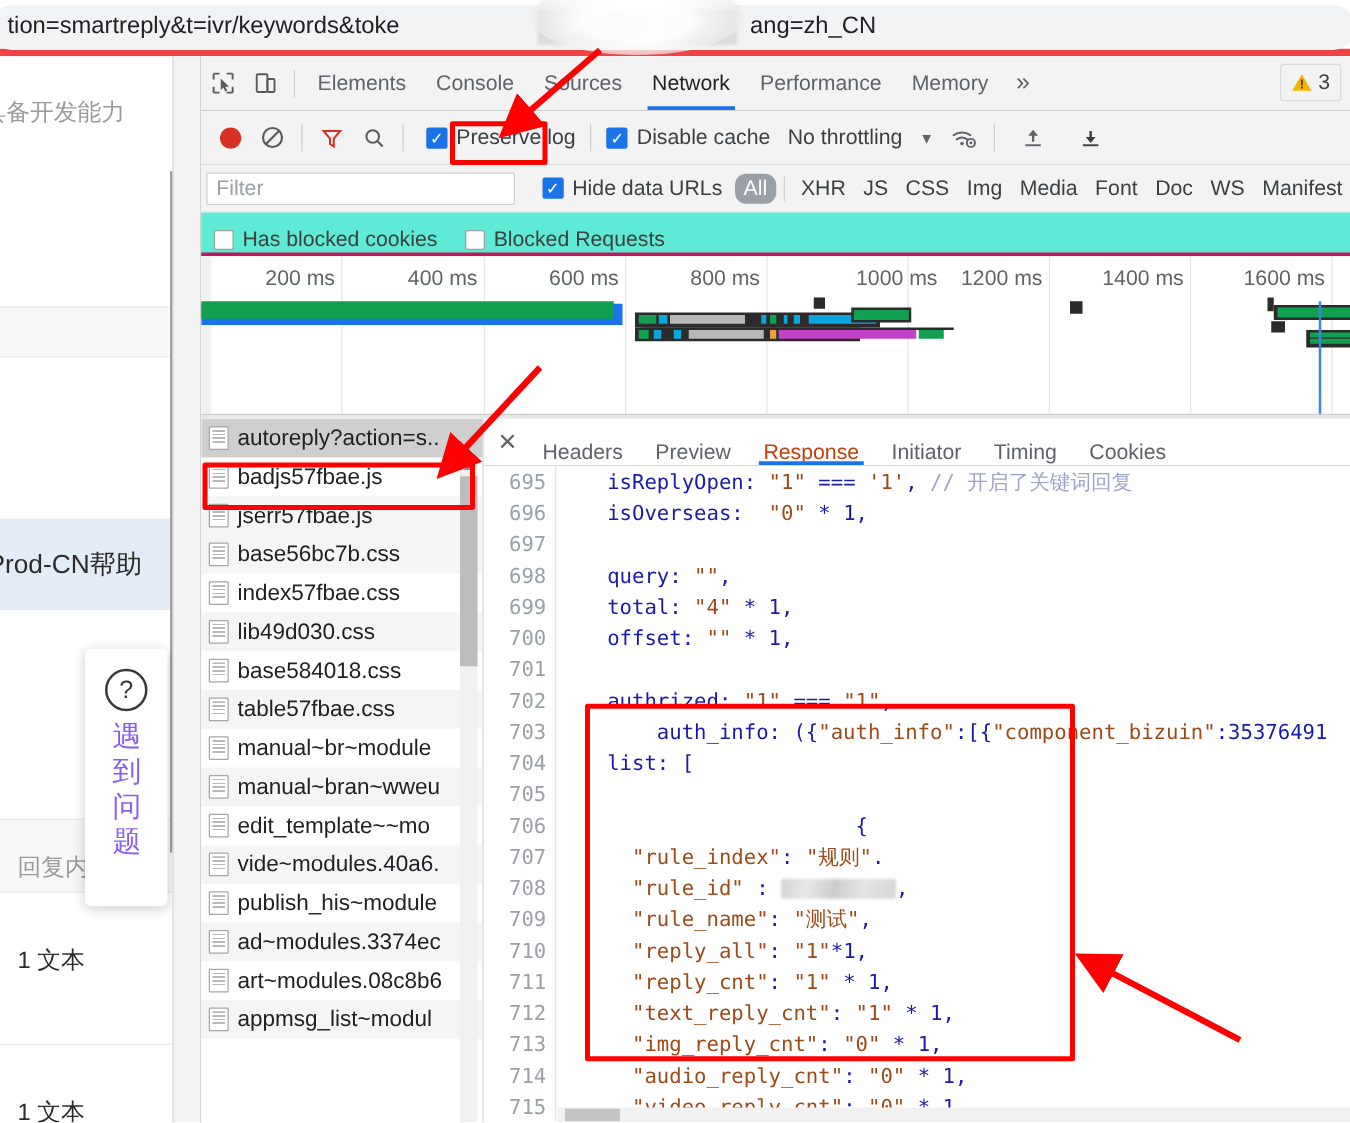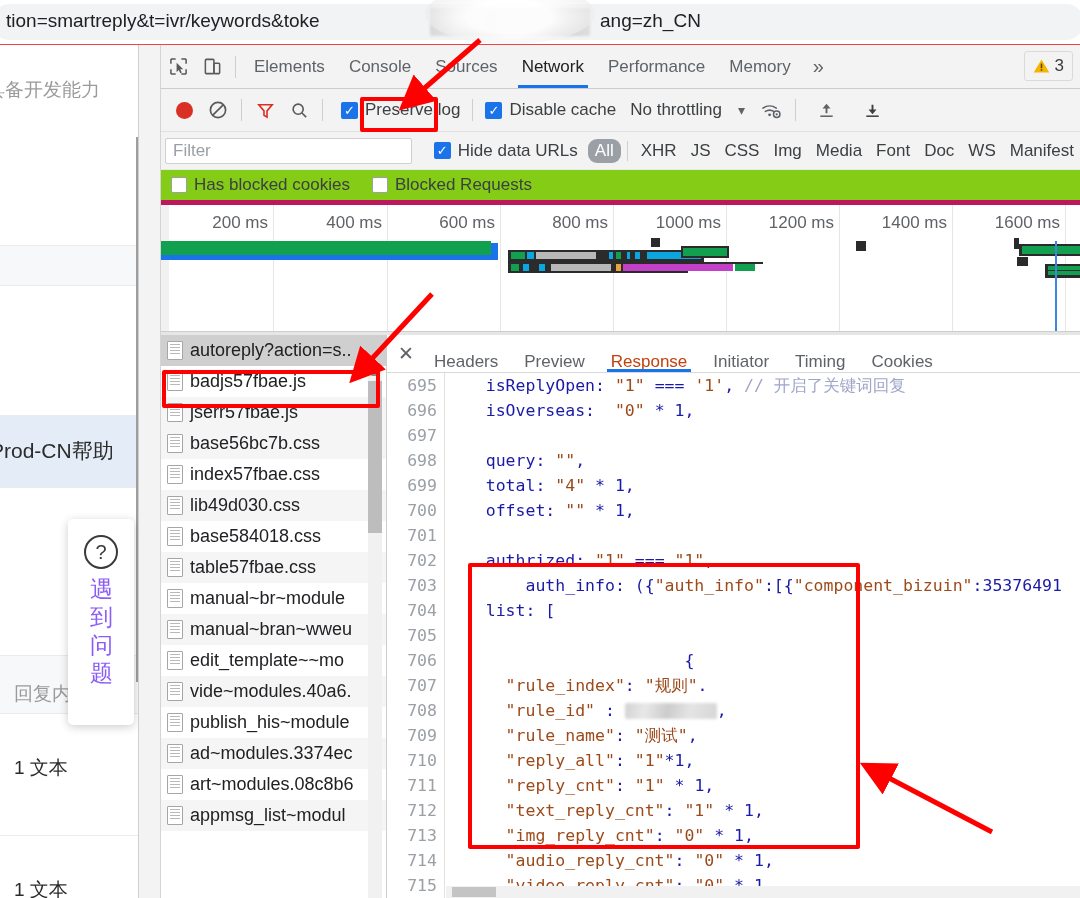--- a/index.html
+++ b/index.html
@@ -9,21 +9,21 @@
     overflow: hidden;
     background: #ffffff;
     font-family: "Liberation Sans", sans-serif;
   }
   #root { position: relative; width: 1080px; height: 898px; overflow: hidden; }
 
   
   .urlbar {
     position: absolute; left: 0; top: 0; width: 1080px; height: 45px;
     background: #ffffff;
-    border-bottom: 1px solid #ef4444;
+    border-bottom: 6px solid #ef4444;
   }
   .urlbar-pill {
     position: absolute; left: -8px; top: 4px; width: 1092px; height: 36px;
     background: #f1f3f4; border-radius: 18px;
   }
   .urlbar-text {
     position: absolute; left: 6px; top: 10px;
     font-size: 19px; color: #202124;
     font-family: "Liberation Sans", sans-serif;
     white-space: nowrap;
@@ -140,22 +140,22 @@
   .filter-input::placeholder { color: #9aa0a6; }
   .ftype {
     font-size: 17px; color: #3c4043; padding: 2px 7px; border-radius: 9px; white-space: nowrap;
   }
   .ftype.sel { background: #9aa0a6; color: #ffffff; }
   .fsep { width: 1px; height: 20px; background: #d0d0d0; margin: 0 6px; }
 
   
   .dt-blockedbar {
     position: absolute; left: 22px; top: 125px; width: 920px; height: 35px;
-    background: #84cc16; border-bottom: 5px solid #be185d;
-    display: flex; align-items: center; padding-left: 10px; gap: 8px;
+    background: #5eead4; border-bottom: 3px solid #be185d;
+    display: flex; align-items: flex-end; padding-left: 10px; gap: 8px;
   }
 
   
   .dt-overview {
     position: absolute; left: 22px; top: 160px; width: 920px; height: 127px;
     background: #ffffff; border-bottom: 1px solid #cdcdcd; overflow: hidden;
   }
   .ov-tick {
     position: absolute; top: 0; height: 127px; width: 1px; background: #e6e6e6;
   }
@@ -458,21 +458,21 @@
       <div class="ov-tick" style="left:452px;"></div>
       <div class="ov-tick" style="left:565px;"></div>
       <div class="ov-tick" style="left:678px;"></div>
       <div class="ov-tick" style="left:791px;"></div>
       <div class="ov-tick" style="left:904px;"></div>
 
       <div class="ov-tick-label" style="left:112px;">200 ms</div>
       <div class="ov-tick-label" style="left:226px;">400 ms</div>
       <div class="ov-tick-label" style="left:339px;">600 ms</div>
       <div class="ov-tick-label" style="left:452px;">800 ms</div>
-      <div class="ov-tick-label" style="left:565px;">1000 ms</div>
+      <div class="ov-tick-label" style="left:594px;">1000 ms</div>
       <div class="ov-tick-label" style="left:678px;">1200 ms</div>
       <div class="ov-tick-label" style="left:791px;">1400 ms</div>
       <div class="ov-tick-label" style="left:904px;">1600 ms</div>
 
       <div class="bar-blue" style="left:0px;  top:38px; width:337px; height:17px;"></div>
       <div class="bar-green" style="left:0px;  top:36px; width:330px; height:14px;"></div>
 
       <div class="bar-dark" style="left:347px;top:45px; width:196px; height:12px;"></div>
       <div class="bar-green" style="left:350px;top:47px; width:14px;  height:7px;"></div>
       <div class="bar-cyan" style="left:366px;top:47px; width:7px;   height:7px;"></div>

